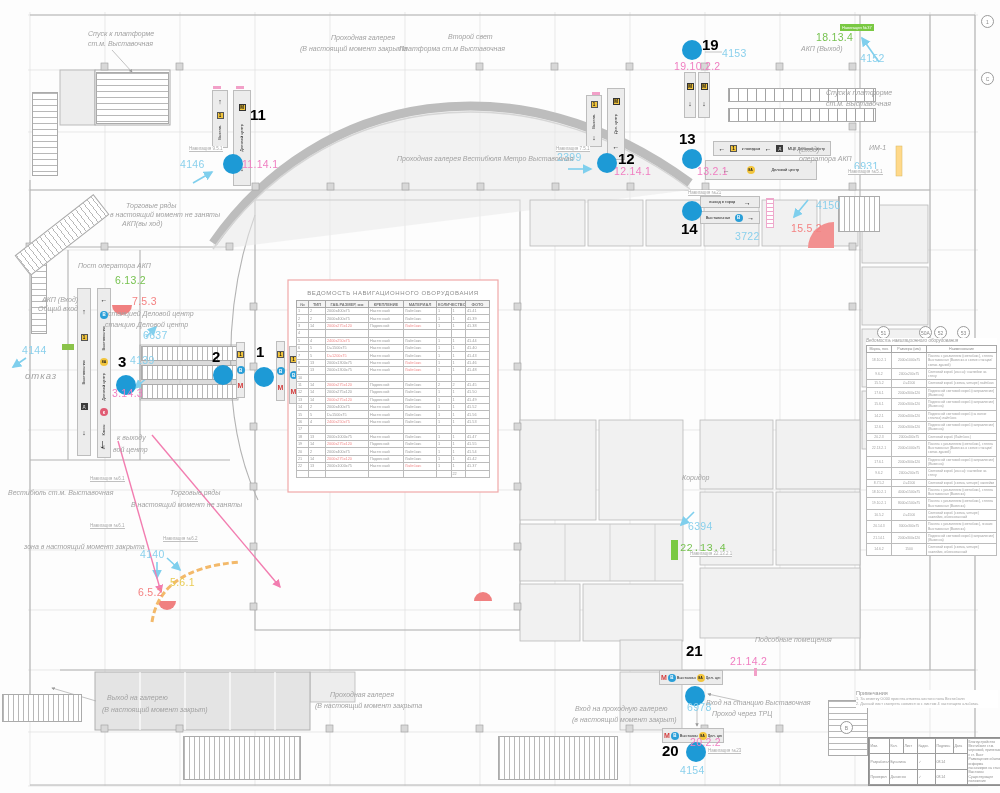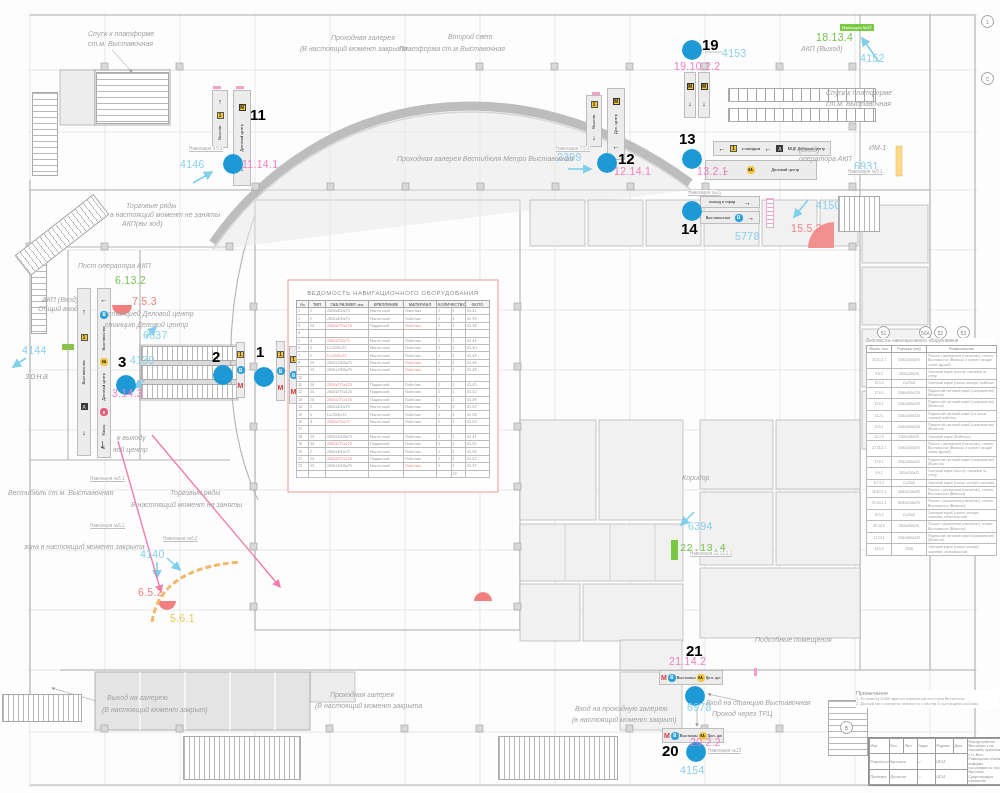--- a/index.html
+++ b/index.html
@@ -424,39 +424,39 @@
       </div>
   </div>
 
   <div>
     <div class="code c-cyan" style="left: 180px; top: 158px;">4146</div>
       <div class="code c-cyan" style="left: 557px; top: 151px;">2399</div>
       <div class="code c-cyan" style="left: 722px; top: 47px;">4153</div>
       <div class="code c-cyan" style="left: 860px; top: 52px;">4152</div>
       <div class="code c-cyan" style="left: 854px; top: 160px;">6931</div>
       <div class="code c-cyan" style="left: 816px; top: 199px;">4150</div>
-      <div class="code c-cyan" style="left: 735px; top: 230px;">5778</div>
+      <div class="code c-cyan" style="left: 735px; top: 230px;">3722</div>
       <div class="code c-cyan" style="left: 143px; top: 329px;">6637</div>
       <div class="code c-cyan" style="left: 130px; top: 354px;">4139</div>
       <div class="code c-cyan" style="left: 22px; top: 344px;">4144</div>
       <div class="code c-cyan" style="left: 140px; top: 548px;">4140</div>
       <div class="code c-cyan" style="left: 688px; top: 520px;">6394</div>
       <div class="code c-cyan" style="left: 687px; top: 701px;">6978</div>
       <div class="code c-cyan" style="left: 680px; top: 764px;">4154</div>
       <div class="code c-pink" style="left: 242px; top: 158px;">11.14.1</div>
       <div class="code c-pink" style="left: 614px; top: 165px;">12.14.1</div>
       <div class="code c-pink" style="left: 697px; top: 165px;">13.2.1</div>
       <div class="code c-pink" style="left: 674px; top: 60px;">19.10.2.2</div>
-      <div class="code c-pink" style="left: 669px; top: 655px;">21.14.2</div>
+      <div class="code c-pink" style="left: 730px; top: 655px;">21.14.2</div>
       <div class="code c-pink" style="left: 690px; top: 736px;">20.2.2</div>
       <div class="code c-pink" style="left: 112px; top: 387px;">3.14.3</div>
       <div class="code c-red" style="left: 791px; top: 222px;">15.5.2</div>
       <div class="code c-red" style="left: 132px; top: 295px;">7.5.3</div>
       <div class="code c-red" style="left: 138px; top: 586px;">6.5.2</div>
-      <div class="code c-yellow" style="left: 170px; top: 576px; margin-top: 36px;">5.6.1</div>
+      <div class="code c-yellow" style="left: 170px; top: 576px;">5.6.1</div>
       <div class="code c-green" style="left: 115px; top: 274px;">6.13.2</div>
       <div class="code c-green" style="left: 816px; top: 31px;">18.13.4</div>
       <div class="code c-green" style="left: 680px; top: 542px; font-family: Liberation Mono, monospace;">22.13.4</div>
   </div>
 
   <div>
     <div class="cadtext" style="left: 88px; top: 30px;">Спуск к платформе</div>
       <div class="cadtext" style="left: 88px; top: 40px;">ст.м. Выставочная</div>
       <div class="cadtext" style="left: 331px; top: 34px;">Проходная галерея</div>
       <div class="cadtext" style="left: 300px; top: 45px;">(В настоящий момент закрыта</div>
@@ -470,21 +470,21 @@
       <div class="cadtext" style="left: 799px; top: 146px;">(Вход)</div>
       <div class="cadtext" style="left: 799px; top: 155px;">оператора АКП</div>
       <div class="cadtext" style="left: 126px; top: 202px;">Торговые ряды</div>
       <div class="cadtext" style="left: 110px; top: 211px;">в настоящий момент не заняты</div>
       <div class="cadtext" style="left: 122px; top: 220px;">АКП(вы ход)</div>
       <div class="cadtext" style="left: 78px; top: 262px;">Пост оператора АКП</div>
       <div class="cadtext" style="left: 42px; top: 296px;">АКП (Вход)</div>
       <div class="cadtext" style="left: 38px; top: 305px;">Общий вход</div>
       <div class="cadtext" style="left: 108px; top: 310px;">станцией Деловой центр</div>
       <div class="cadtext" style="left: 105px; top: 321px;">станцию Деловой центр</div>
-      <div class="cadtext big" style="left: 25px; top: 370px;">зона</div>
+      <div class="cadtext big" style="left: 25px; top: 370px;">отказ</div>
       <div class="cadtext" style="left: 117px; top: 434px;">к выходу</div>
       <div class="cadtext" style="left: 113px; top: 446px;">вой центр</div>
       <div class="cadtext" style="left: 8px; top: 489px;">Вестибюль ст.м. Выставочная</div>
       <div class="cadtext" style="left: 170px; top: 489px;">Торговые ряды</div>
       <div class="cadtext" style="left: 131px; top: 501px;">В настоящий момент не заняты</div>
       <div class="cadtext" style="left: 24px; top: 543px;">зона в настоящий момент закрыта</div>
       <div class="cadtext" style="left: 682px; top: 474px;">Коридор</div>
       <div class="cadtext" style="left: 755px; top: 636px;">Подсобные помещения</div>
       <div class="cadtext" style="left: 107px; top: 694px;">Выход на галерею</div>
       <div class="cadtext" style="left: 102px; top: 706px;">(В настоящий момент закрыт)</div>

